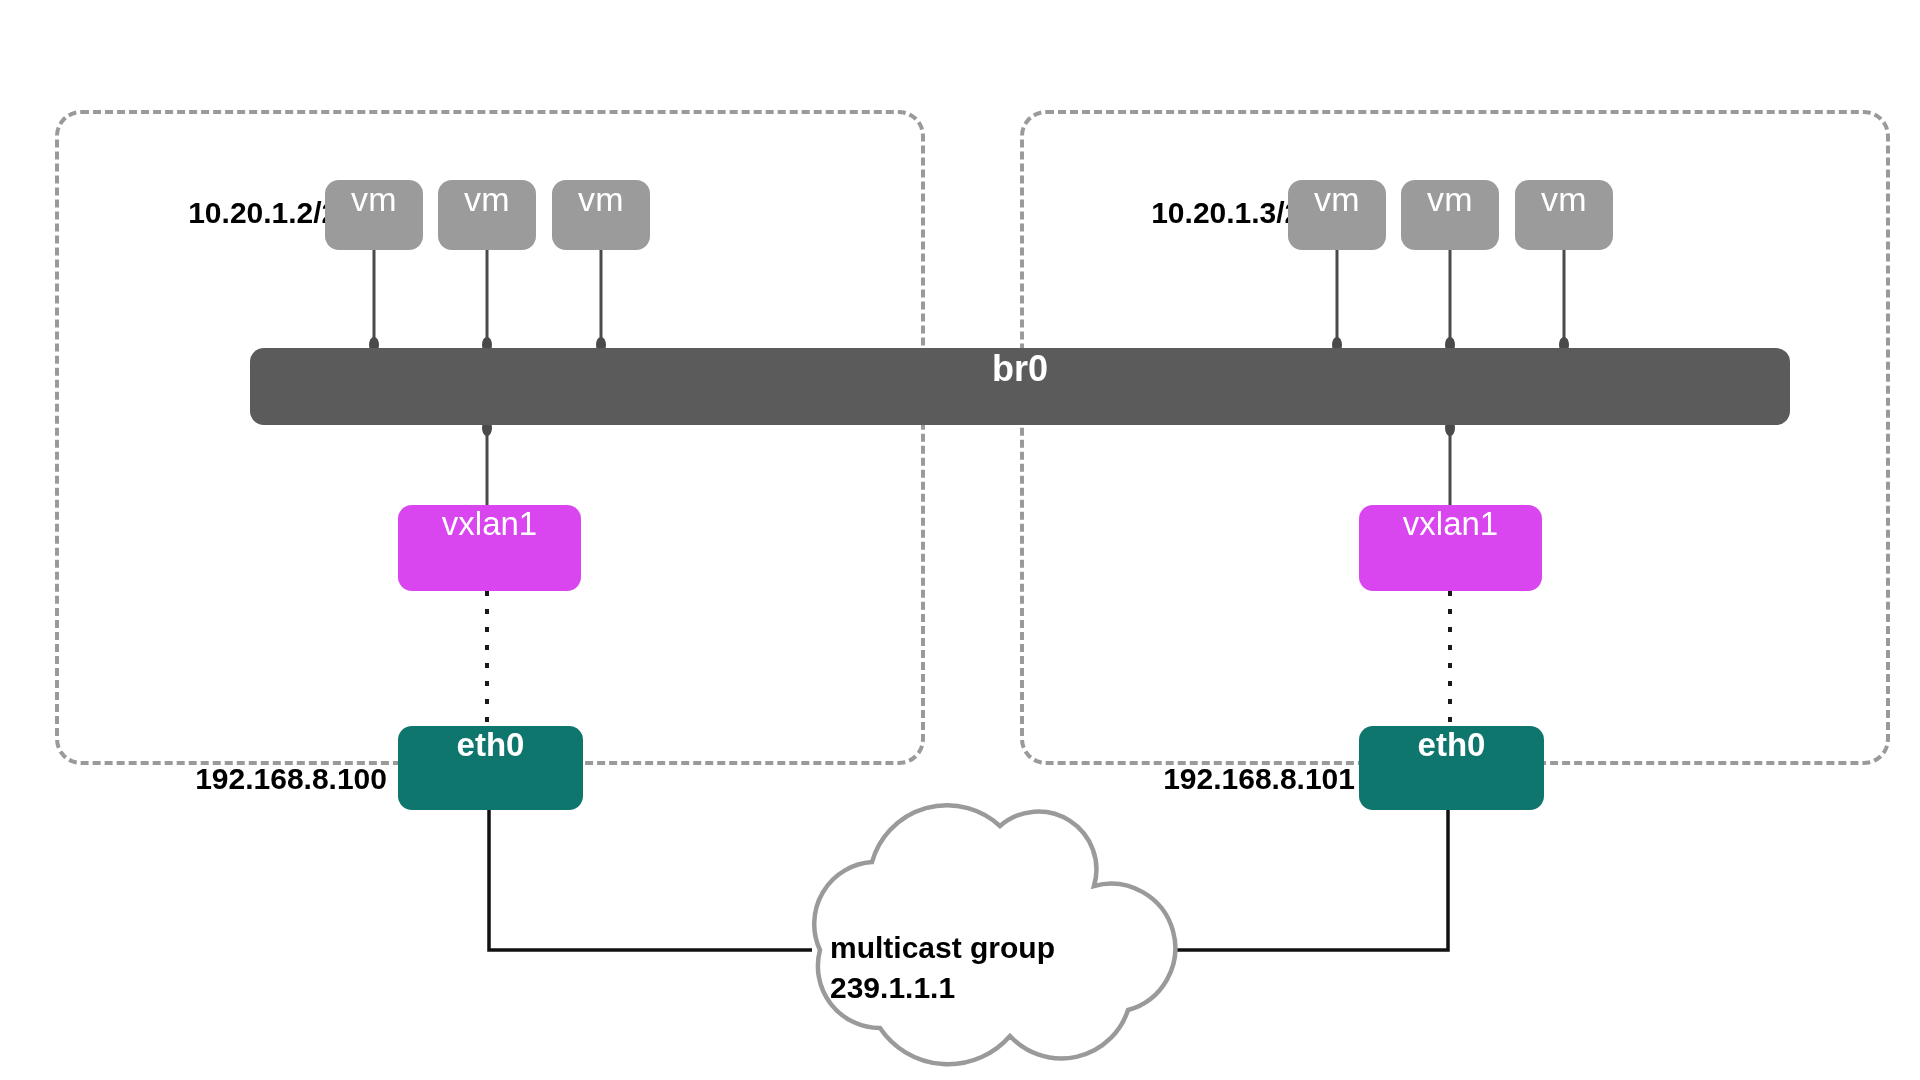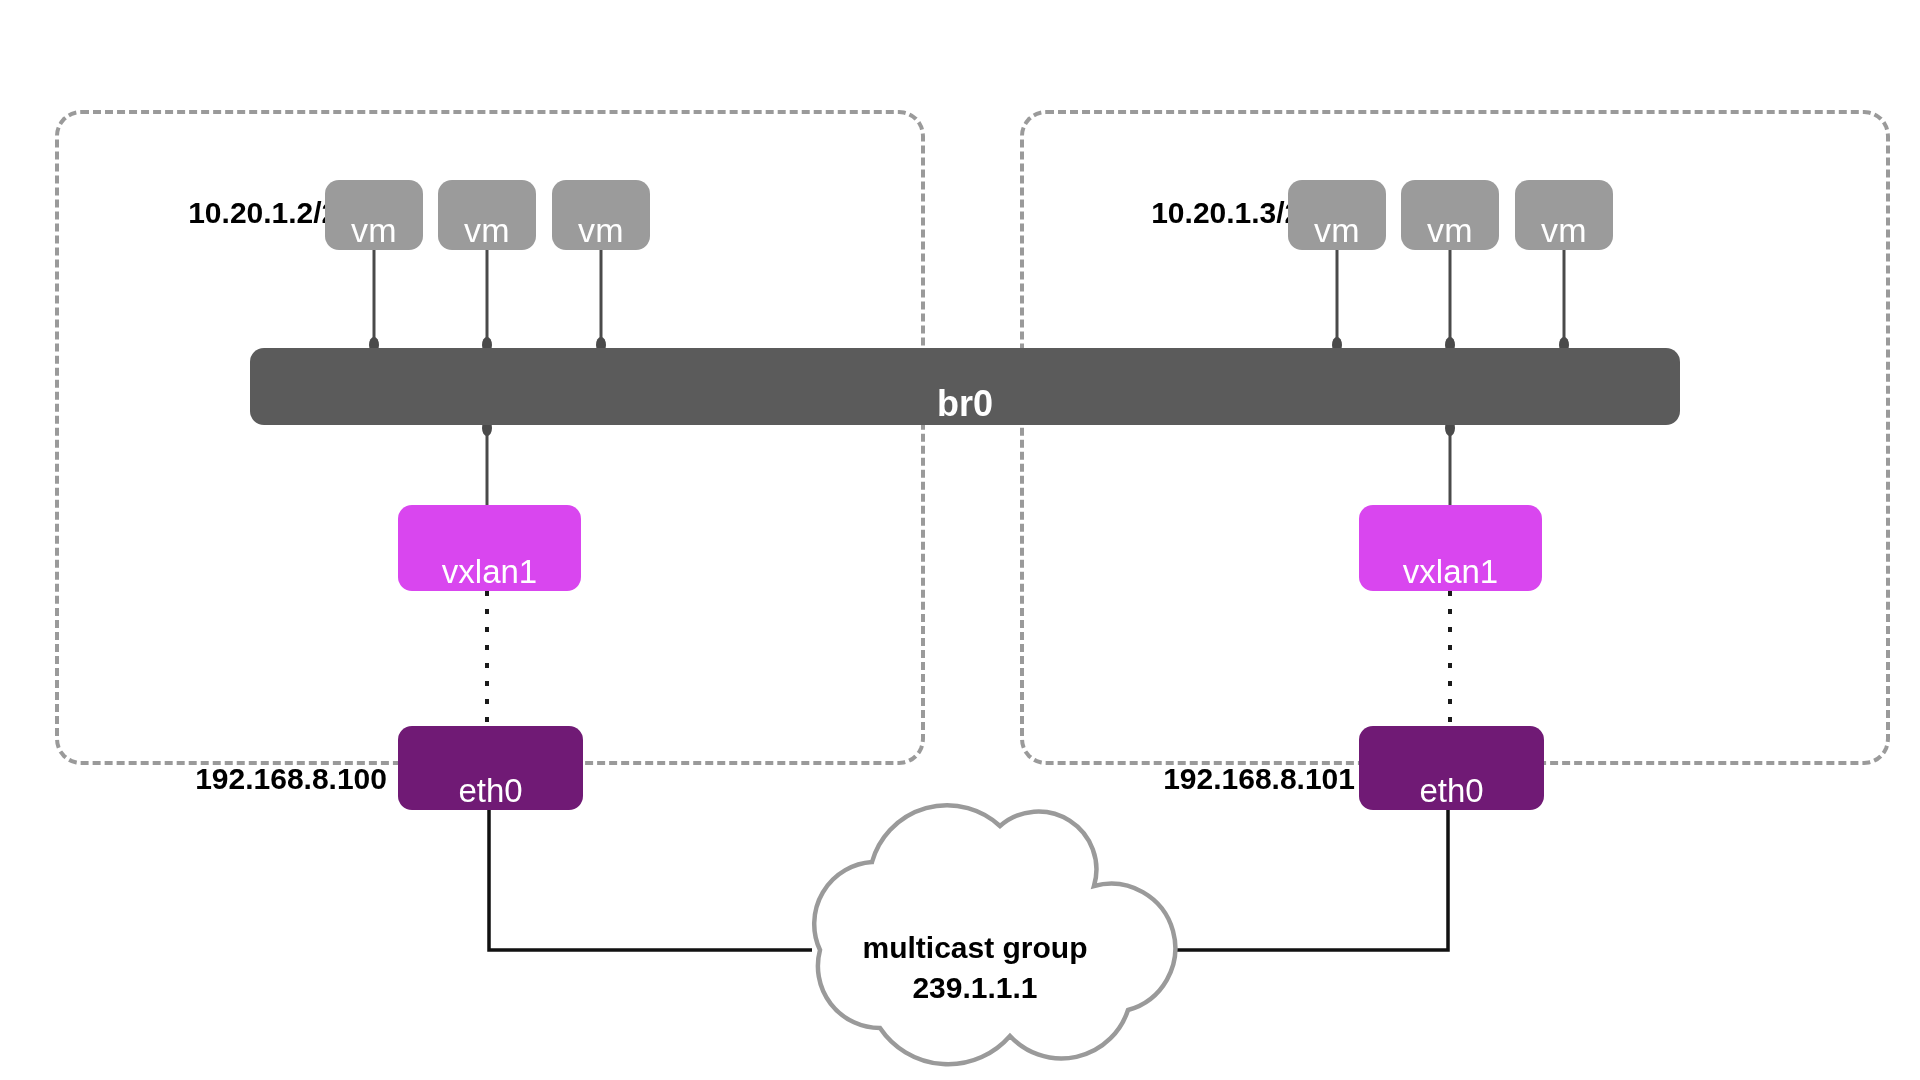--- a/index.html
+++ b/index.html
@@ -31,21 +31,21 @@
     position: absolute;
     border: 4px dashed #9a9a9a;
     border-radius: 26px;
     box-sizing: border-box;
     background: transparent;
   }
   .node {
     position: absolute;
     box-sizing: border-box;
     display: flex;
-    align-items: flex-end;
+    align-items: flex-start;
     justify-content: center;
     color: #ffffff;
     border-radius: 12px;
     white-space: nowrap;
   }
   .vm-node {
     background: #9b9b9b;
     border-radius: 14px;
     font-size: 34px;
     font-weight: 400;
@@ -57,39 +57,39 @@
     font-size: 36px;
     font-weight: 700;
   }
   .vxlan-node {
     background: #d946ef;
     border-radius: 14px;
     font-size: 33px;
     font-weight: 400;
   }
   .eth-node {
-    background: #701a75;
+    background: #0f766e;
     border-radius: 14px;
     font-size: 33px;
-    font-weight: 400;
+    font-weight: 700;
   }
   .ip-label {
     position: absolute;
     color: #000000;
     font-size: 30px;
     font-weight: 700;
     white-space: nowrap;
     text-align: right;
   }
   .cloud-label {
     position: absolute;
     color: #000000;
     font-size: 30px;
     font-weight: 700;
-    text-align: center;
+    text-align: left;
     white-space: nowrap;
     line-height: 1.33;
   }
 </style>
 </head>
 <body>
 
 <div id="stage">
 
   <svg id="wires" viewBox="0 0 1920 1080">
@@ -166,21 +166,21 @@
   <div class="node vm-node" style="left:1288px; top:180px; width:98px; height:70px;">
     <span>vm</span>
   </div>
   <div class="node vm-node" style="left:1401px; top:180px; width:98px; height:70px;">
     <span>vm</span>
   </div>
   <div class="node vm-node" style="left:1515px; top:180px; width:98px; height:70px;">
     <span>vm</span>
   </div>
 
-  <div class="node bridge-node" style="left:250px; top:348px; width:1430px; height:77px;">
+  <div class="node bridge-node" style="left:250px; top:348px; width:1540px; height:77px;">
     <span>br0</span>
   </div>
 
   <div class="node vxlan-node" style="left:398px; top:505px; width:183px; height:86px;">
     <span>vxlan1</span>
   </div>
   <div class="node vxlan-node" style="left:1359px; top:505px; width:183px; height:86px;">
     <span>vxlan1</span>
   </div>
 

